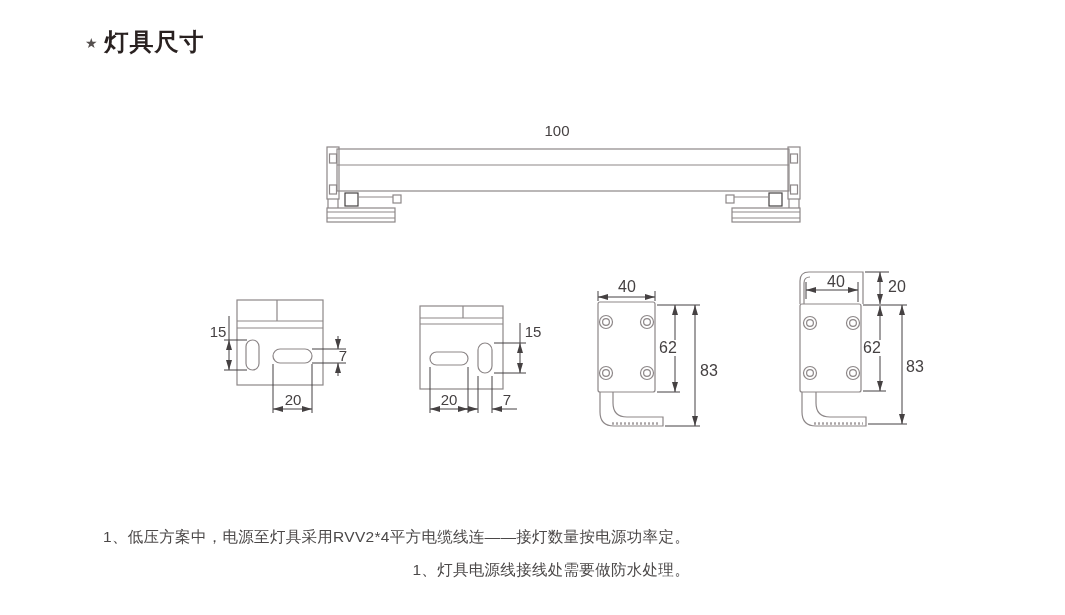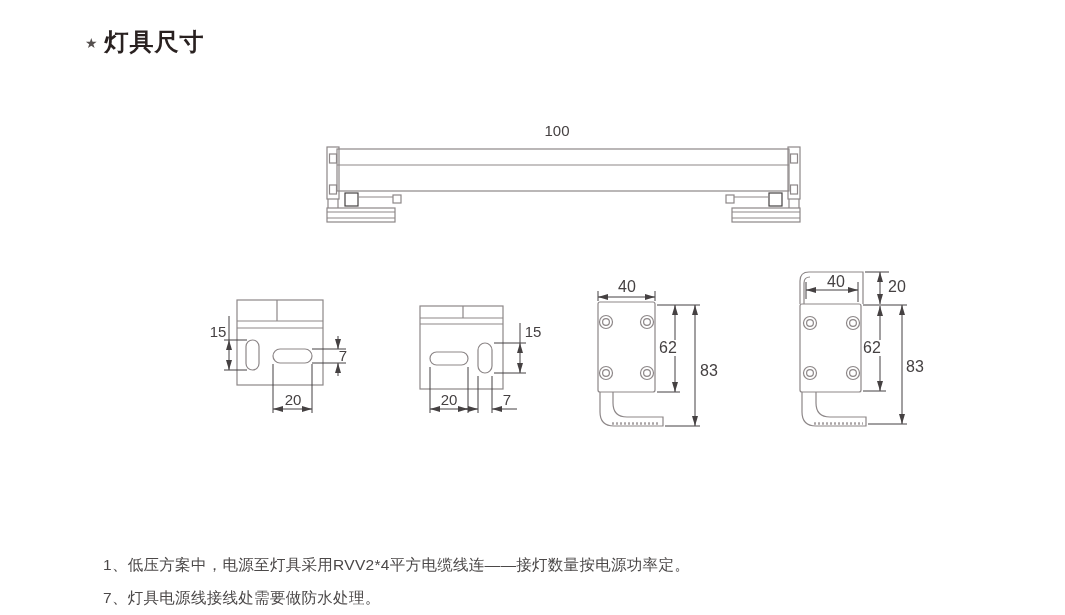--- a/index.html
+++ b/index.html
@@ -23,23 +23,23 @@
   .title-star{
     font-size:14px;color:#55504f;line-height:1;
     transform:translateY(1px);
   }
   .title-text{
     font-size:24px;font-weight:bold;color:var(--title-text);
     letter-spacing:1px;
   }
   .drawing-layer{position:absolute;left:0;top:0;}
   .notes{
-    position:absolute;left:103px;top:548px;
+    position:absolute;left:103px;top:520px;
     font-size:15.5px;color:var(--note-text);
-    line-height:33px;letter-spacing:0.3px;
+    line-height:33px;letter-spacing:0.3px;text-align:right;
   }
   
   .ol{stroke:var(--line-gray);stroke-width:1.2;fill:none;}
   .olf{stroke:var(--line-gray);stroke-width:1.2;fill:#ffffff;}
   .dk{stroke:var(--line-dark);stroke-width:1.2;fill:none;}
   .dim{stroke:var(--line-dark);stroke-width:1;fill:none;}
   .arrow{fill:var(--line-dark);}
   .serr{stroke:#aaa5a6;stroke-width:2.6;stroke-dasharray:2 2;fill:none;}
   .dimtext{font:15px "Liberation Sans","DejaVu Sans",sans-serif;fill:var(--line-dark);}
   .dimtext-lg{font:16px "Liberation Sans","DejaVu Sans",sans-serif;fill:var(--line-dark);}
@@ -212,14 +212,14 @@
     <text class="dimtext-lg" x="872" y="353" text-anchor="middle">62</text>
 
     <line class="dim" x1="868" y1="424" x2="907" y2="424"></line>
     <line class="dim" x1="902" y1="305" x2="902" y2="424" marker-start="url(#ar)" marker-end="url(#ar)"></line>
     <text class="dimtext-lg" x="915" y="372" text-anchor="middle">83</text>
   </g>
 </svg>
 
 <div class="notes">
   <div>1、低压方案中，电源至灯具采用RVV2*4平方电缆线连——接灯数量按电源功率定。</div>
-  <div>7、灯具电源线接线处需要做防水处理。</div>
+  <div>1、灯具电源线接线处需要做防水处理。</div>
 </div>
 
 </body></html>

